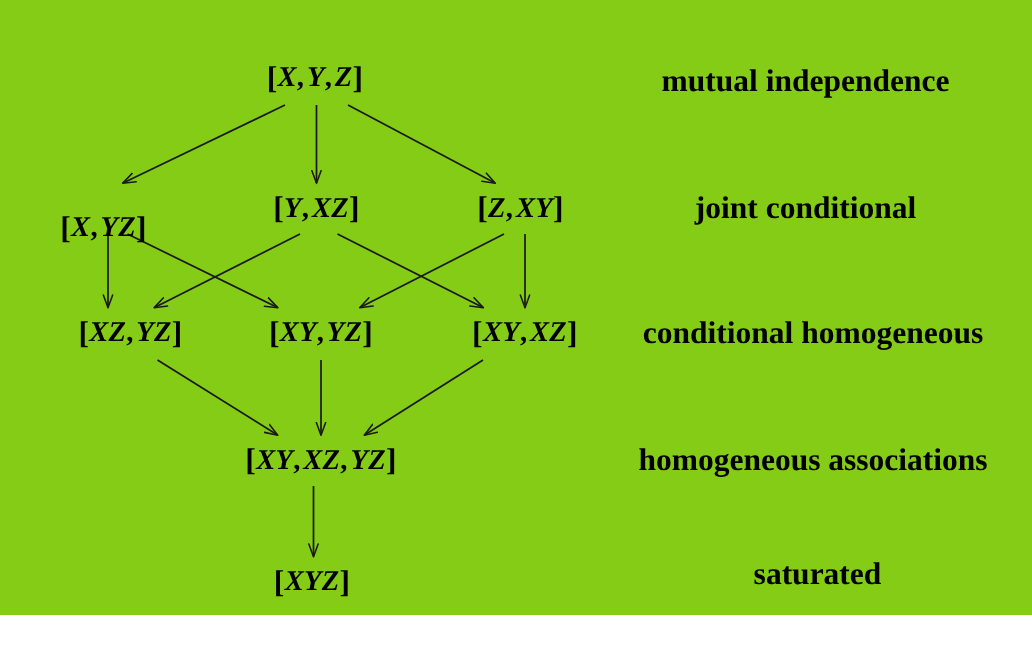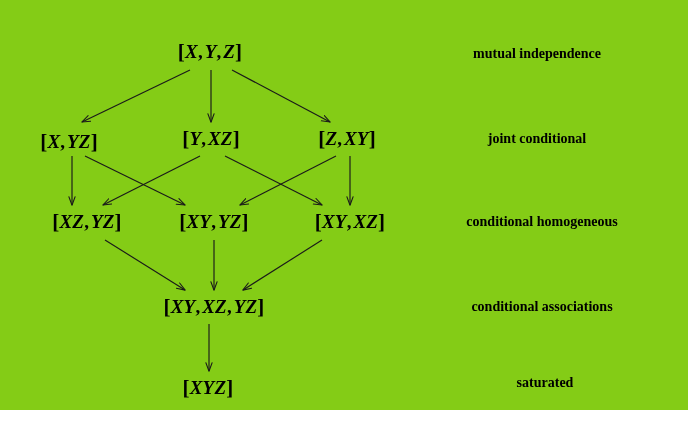--- a/index.html
+++ b/index.html
@@ -41,21 +41,21 @@
   }
   .node .com {
     font-style: normal;
   }
   .row-label {
     position: absolute;
     transform: translate(-50%, -50%);
     white-space: nowrap;
     font-family: "Liberation Serif", "DejaVu Serif", serif;
     font-style: normal;
-    font-size: 14px;
+    font-size: 21px;
     color: #000000;
     z-index: 2;
   }
 </style>
 </head>
 <body>
 
 <div id="page">
 
   <svg id="edges" viewBox="0 0 688 438" xmlns="http://www.w3.org/2000/svg">
@@ -76,30 +76,30 @@
         <line x1="350" y1="156" x2="350" y2="205" stroke="#1a1a1a" stroke-width="1.15" marker-end="url(#arrowhead)"></line>
         <line x1="105" y1="240" x2="185" y2="290" stroke="#1a1a1a" stroke-width="1.15" marker-end="url(#arrowhead)"></line>
         <line x1="214" y1="240" x2="214" y2="290" stroke="#1a1a1a" stroke-width="1.15" marker-end="url(#arrowhead)"></line>
         <line x1="322" y1="240" x2="243" y2="290" stroke="#1a1a1a" stroke-width="1.15" marker-end="url(#arrowhead)"></line>
         <line x1="209" y1="324" x2="209" y2="371" stroke="#1a1a1a" stroke-width="1.15" marker-end="url(#arrowhead)"></line>
       </g>
   </svg>
 
   <div id="node-layer">
       <div class="node" style="left: 210px; top: 52px;"><span class="brk">[</span>X<span class="com">,</span><span class="com"> </span>Y<span class="com">,</span><span class="com"> </span>Z<span class="brk">]</span></div>
-      <div class="node" style="left: 69px; top: 142px;"><span class="brk">[</span>X<span class="com">,</span><span class="com"> </span>YZ<span class="brk">]</span></div>
+      <div class="node" style="left: 69px; top: 152px;"><span class="brk">[</span>X<span class="com">,</span><span class="com"> </span>YZ<span class="brk">]</span></div>
       <div class="node" style="left: 211px; top: 139px;"><span class="brk">[</span>Y<span class="com">,</span><span class="com"> </span>XZ<span class="brk">]</span></div>
       <div class="node" style="left: 347px; top: 139px;"><span class="brk">[</span>Z<span class="com">,</span><span class="com"> </span>XY<span class="brk">]</span></div>
       <div class="node" style="left: 87px; top: 222px;"><span class="brk">[</span>XZ<span class="com">,</span><span class="com"> </span>YZ<span class="brk">]</span></div>
       <div class="node" style="left: 214px; top: 222px;"><span class="brk">[</span>XY<span class="com">,</span><span class="com"> </span>YZ<span class="brk">]</span></div>
       <div class="node" style="left: 350px; top: 222px;"><span class="brk">[</span>XY<span class="com">,</span><span class="com"> </span>XZ<span class="brk">]</span></div>
       <div class="node" style="left: 214px; top: 307px;"><span class="brk">[</span>XY<span class="com">,</span><span class="com"> </span>XZ<span class="com">,</span><span class="com"> </span>YZ<span class="brk">]</span></div>
       <div class="node" style="left: 208px; top: 388px; text-align: right;"><span class="brk">[</span>XYZ<span class="brk">]</span></div>
     </div>
   <div id="label-layer">
       <div class="row-label" style="left: 537px; top: 54px;">mutual independence</div>
       <div class="row-label" style="left: 537px; top: 139px;">joint conditional</div>
       <div class="row-label" style="left: 542px; top: 222px;">conditional homogeneous</div>
-      <div class="row-label" style="left: 542px; top: 307px;">conditional associations</div>
+      <div class="row-label" style="left: 542px; top: 307px;">homogeneous associations</div>
       <div class="row-label" style="left: 545px; top: 383px;">saturated</div>
     </div>
 
 </div>
 
 </body></html>

